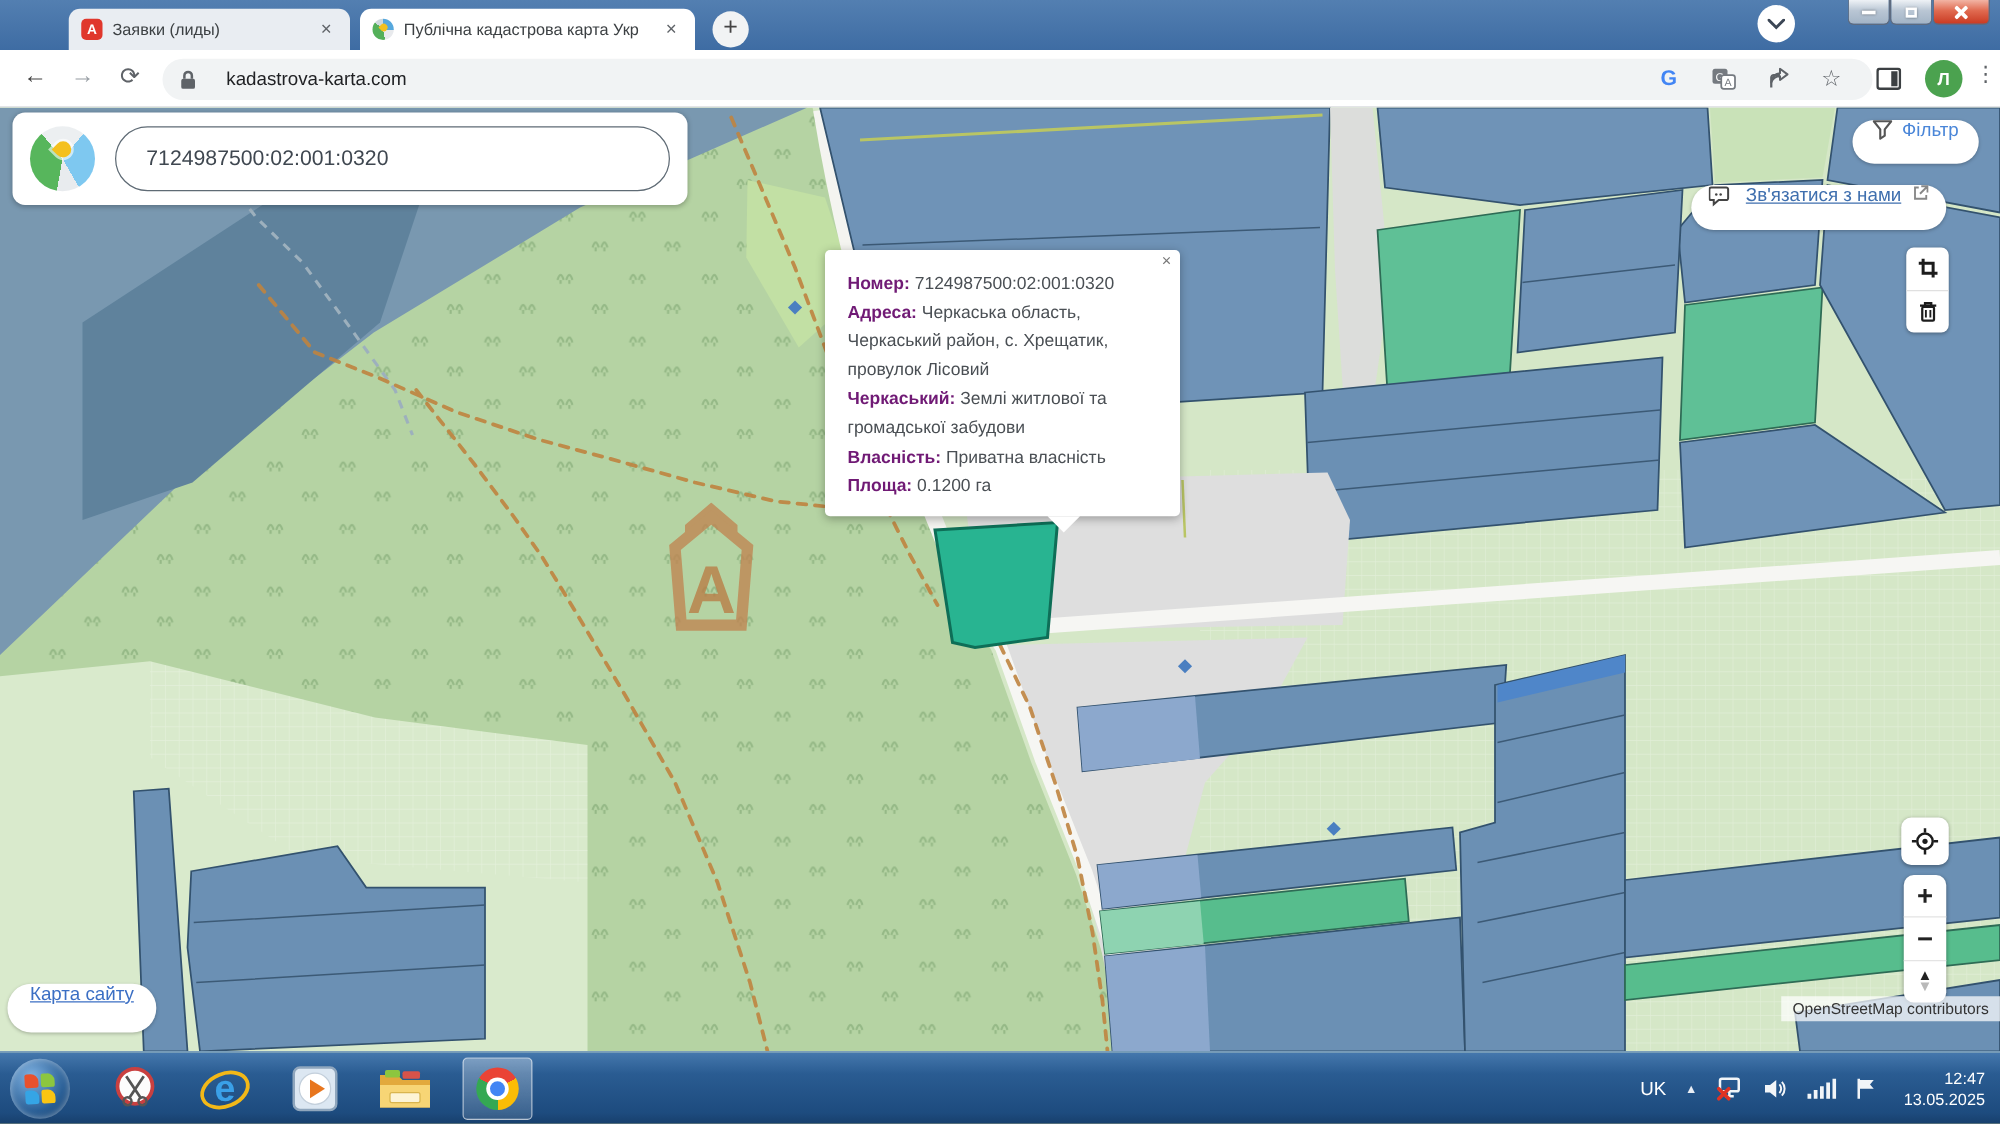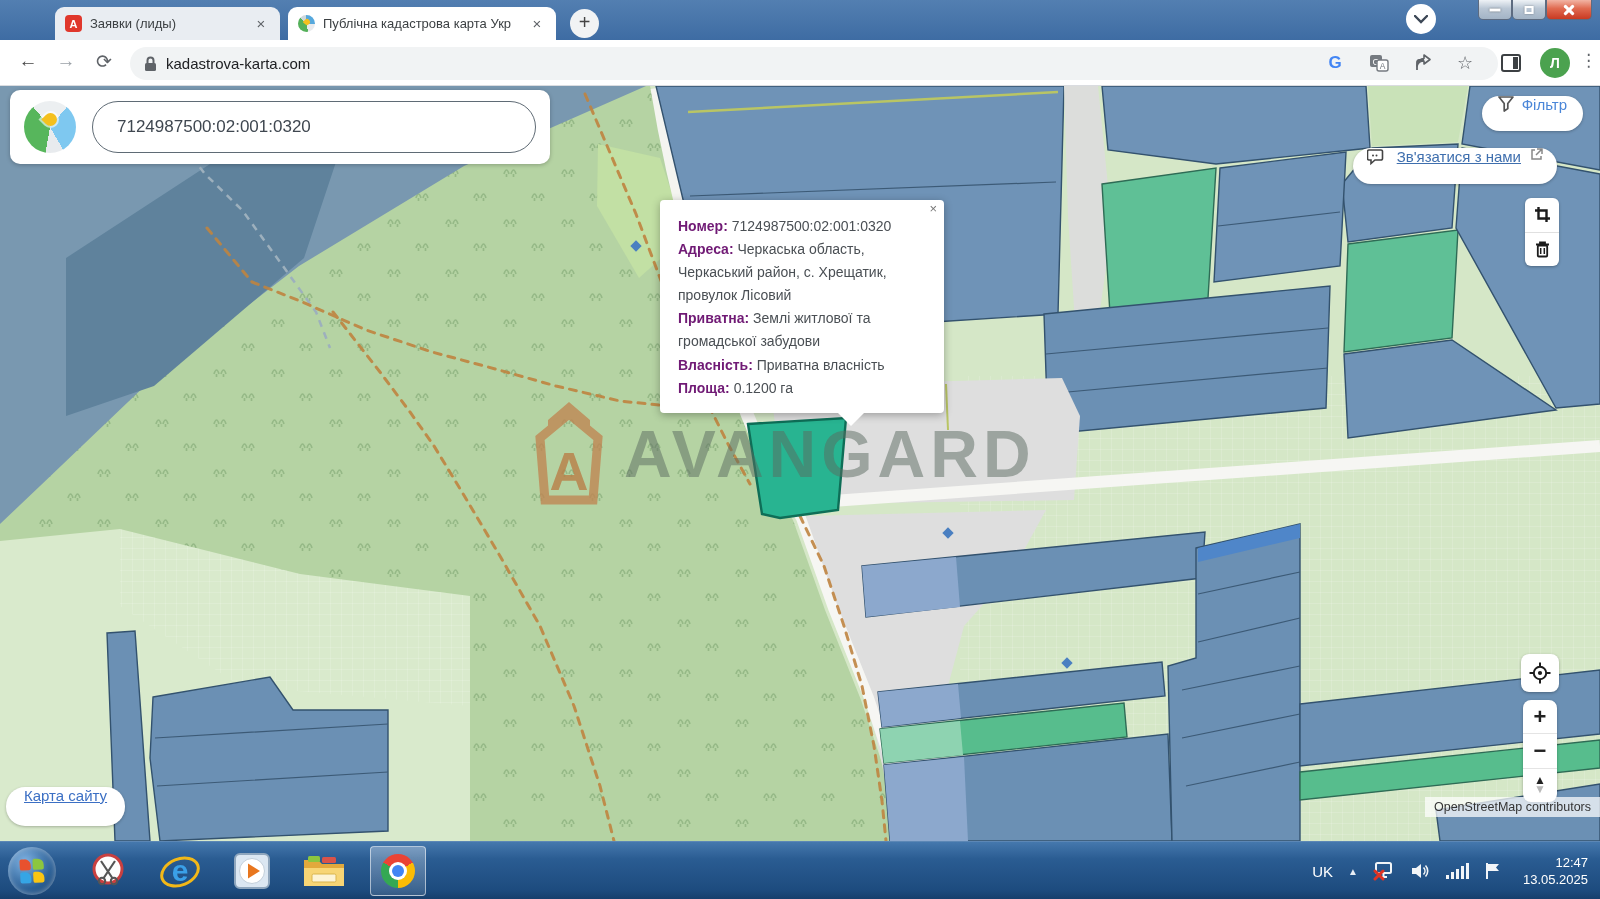--- a/index.html
+++ b/index.html
@@ -37,21 +37,21 @@
     box-shadow:0 0 2px rgba(0,0,0,.4);}
   .wbtn .x1,.wbtn .x2{position:absolute;left:50%;top:50%;width:13px;height:3px;background:#fff;border-radius:1px;}
   .wbtn .x1{transform:translate(-50%,-50%) rotate(45deg);}
   .wbtn .x2{transform:translate(-50%,-50%) rotate(-45deg);}
 
   
   .toolbar{position:absolute;left:0;top:40px;width:1600px;height:46px;background:#fff;border-bottom:1px solid #dadce0;}
   .navic{position:absolute;top:10px;font-size:19px;color:#5f6368;width:28px;text-align:center;cursor:pointer;}
   .omnibox{position:absolute;left:130px;top:7px;width:1368px;height:33px;border-radius:17px;background:#f1f3f4;
     display:flex;align-items:center;padding:0 14px;}
-  .url{font-size:15px;color:#202124;margin-left:9px;}
+  .url{font-size:15px;color:#202124;margin-left:24px;}
   .boxic{position:absolute;top:11px;width:26px;height:24px;display:flex;align-items:center;justify-content:center;cursor:pointer;}
   .gicon{font-size:17px;font-weight:bold;color:#4285F4;}
   .star{font-size:18px;color:#5f6368;}
   .avatar{position:absolute;left:1540px;top:8px;width:30px;height:30px;border-radius:50%;background:#4ba24f;color:#fff;
     font-size:14px;font-weight:bold;display:flex;align-items:center;justify-content:center;cursor:pointer;}
   .kebab{position:absolute;left:1580px;top:10px;font-size:17px;color:#5f6368;cursor:pointer;}
 
   
   .content{position:absolute;left:0;top:86px;width:1600px;height:755px;overflow:hidden;}
   .content svg.mapsvg{position:absolute;left:0;top:0;}
@@ -290,21 +290,20 @@
 
     <polygon points="748,338 846,332 838,424 780,432 762,428" fill="#28b491" stroke="#0e6e57" stroke-width="2.4"></polygon>
   </svg>
 
   <div class="watermark">
     <svg width="82" height="104" viewBox="0 0 82 104" opacity="0.78">
       <path d="M20,30 L41,12 L62,30 L62,18 L41,0 L20,18 Z" fill="#c08552"></path>
       <path d="M12,36 L41,12 L70,36 L65,98 L17,98 Z" fill="none" stroke="#c08552" stroke-width="9"></path>
       <text x="41" y="88" text-anchor="middle" font-size="54" font-weight="bold" fill="#b97c45" font-family="Liberation Sans, sans-serif">A</text>
     </svg>
-    <span class="wm-text">AVANGARD</span>
   </div>
 
   <div class="searchcard">
     <div class="sitelogo"></div>
     <input class="searchinput" value="7124987500:02:001:0320" style="">
   </div>
 
   <div class="pill filter">
     <svg width="16" height="16" viewBox="0 0 16 16">
           <path d="M1,1 H15 L9.8,7.5 V12.5 L6.2,15 V7.5 Z" fill="none" stroke="#555" stroke-width="1.7" stroke-linejoin="round"></path>
@@ -361,21 +360,21 @@
   <div class="pill sitemap">
     <span>Карта сайту</span>
   </div>
 
   <div class="attrib">OpenStreetMap contributors</div>
 
   <div class="popup">
     <span class="closex">×</span>
     <div class="pp-field"><b>Номер:</b> <span>7124987500:02:001:0320</span></div>
     <div class="pp-field"><b>Адреса:</b> <span>Черкаська область, Черкаський район, с. Хрещатик, провулок Лісовий</span></div>
-    <div class="pp-field"><b>Приватна:</b> <span>Землі житлової та громадської забудови</span></div>
+    <div class="pp-field"><b>Черкаський:</b> <span>Землі житлової та громадської забудови</span></div>
     <div class="pp-field"><b>Власність:</b> <span>Приватна власність</span></div>
     <div class="pp-field"><b>Площа:</b> <span>0.1200 га</span></div>
   </div>
 </div>
 
 <div class="taskbar">
   <div class="tb-icons">
     <div class="orb">
       <span class="orbflag">
         <i style="background:#e8512e;"></i>

